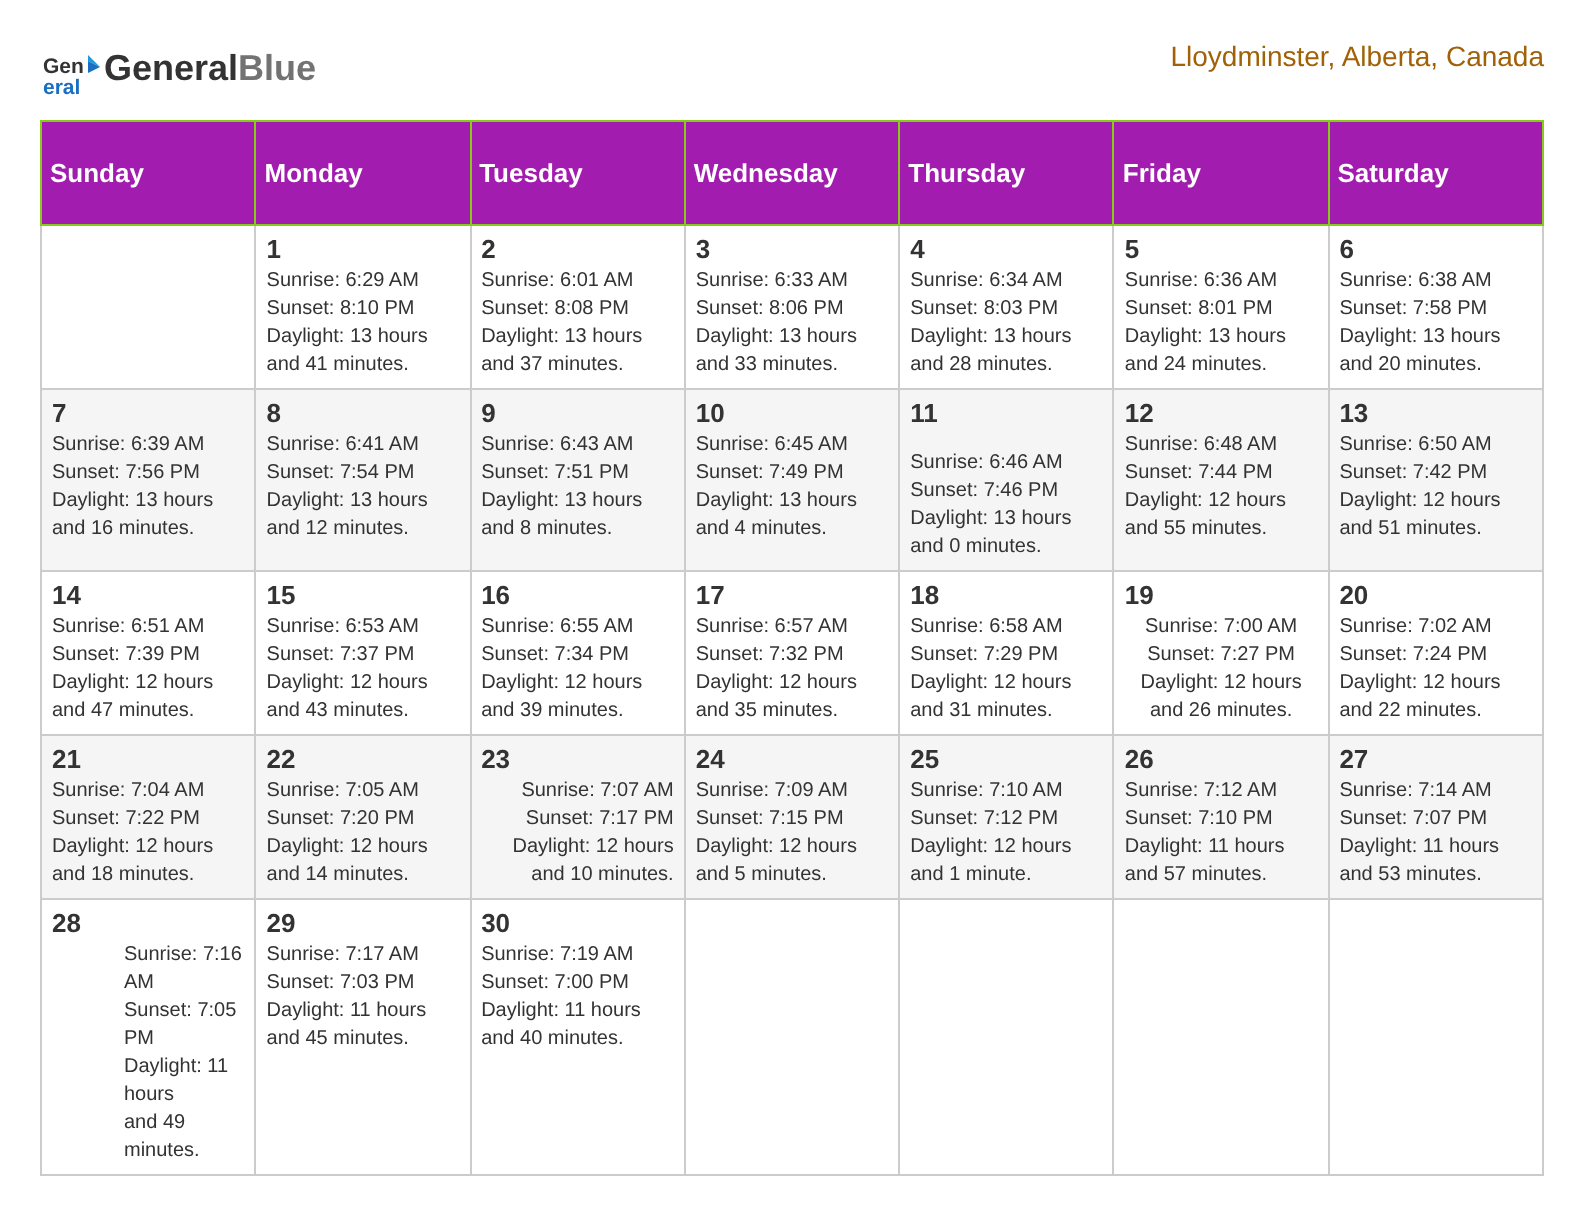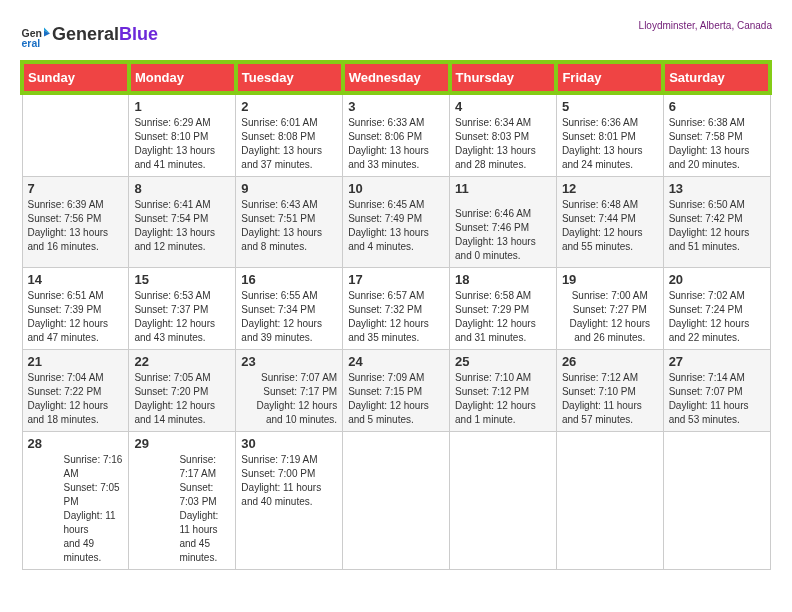--- a/index.html
+++ b/index.html
@@ -20,52 +20,52 @@
       display: flex;
       align-items: center;
     }
     .logo-text {
       font-size: 18px;
       font-weight: bold;
       color: #333;
       line-height: 1.2;
     }
     .logo-text span {
-      color: #6d28d9;
+      color: #737373;
     }
     .logo-icon {
       width: 30px;
       height: 30px;
       margin-right: 2px;
     }
     .title-block {
       text-align: right;
     }
     .month-title {
       font-size: 32px;
       font-weight: bold;
       color: #333;
     }
     .location {
-      font-size: 10px;
-      color: #701a75;
+      font-size: 14px;
+      color: #a16207;
     }
     table {
       width: 100%;
       border-collapse: collapse;
       font-size: 11px;
     }
     thead tr th {
-      background-color: #ef4444;
+      background-color: #a21caf;
       color: #fff;
-      padding: 6px 4px;
+      padding: 18px 4px;
       text-align: left;
       font-size: 13px;
       font-weight: bold;
-      border: 4px solid #84cc16;
+      border: 1px solid #84cc16;
     }
     tbody tr td {
       border: 1px solid #ccc;
       vertical-align: top;
       padding: 4px 5px;
       height: 80px;
       width: 107px;
     }
     .day-num {
       font-size: 13px;
@@ -323,21 +323,21 @@
       <tr>
         <td>
           <span class="day-num">28</span>
           <div class="day-info" style="white-space: pre-line; margin-left: 36px;">Sunrise: 7:16 AM
 Sunset: 7:05 PM
 Daylight: 11 hours
 and 49 minutes.</div>
         </td>
         <td>
           <span class="day-num">29</span>
-          <div class="day-info" style="white-space: pre-line; margin-left: 45px;">Sunrise: 7:17 AM
+          <div class="day-info" style="white-space: pre-line;">Sunrise: 7:17 AM
 Sunset: 7:03 PM
 Daylight: 11 hours
 and 45 minutes.</div>
         </td>
         <td>
           <span class="day-num">30</span>
           <div class="day-info" style="white-space: pre-line;">Sunrise: 7:19 AM
 Sunset: 7:00 PM
 Daylight: 11 hours
 and 40 minutes.</div>

